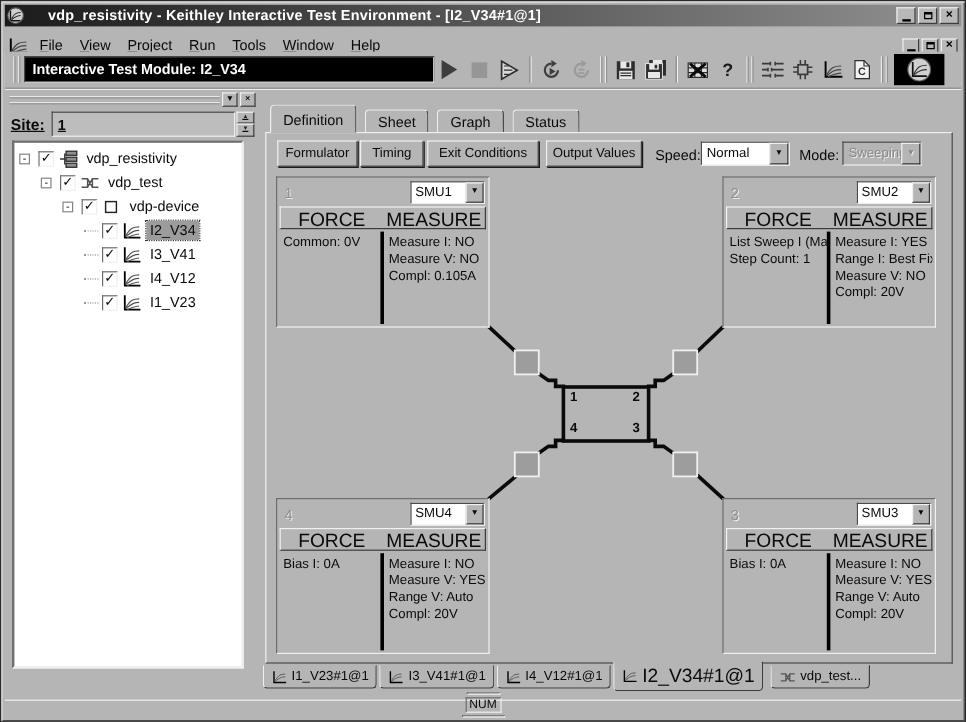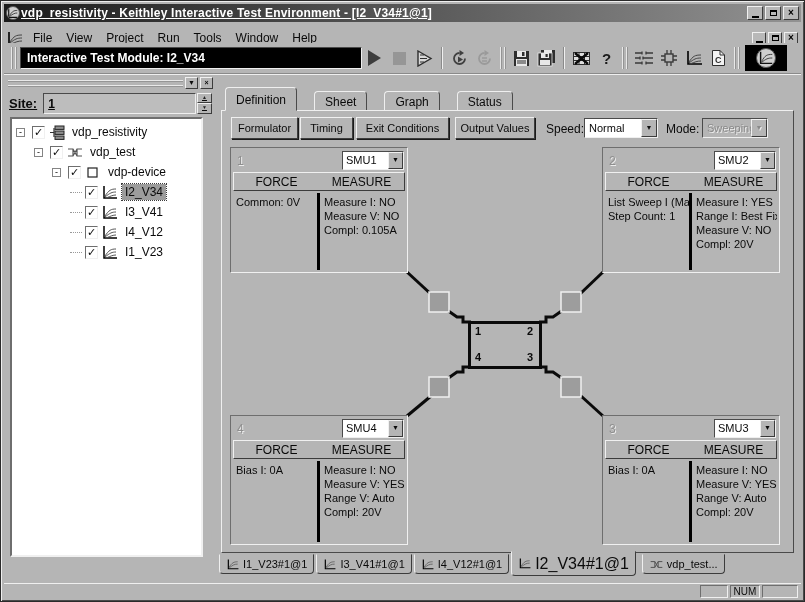--- a/index.html
+++ b/index.html
@@ -4,21 +4,21 @@
 <style>
   * { margin:0; padding:0; box-sizing:border-box; }
   html,body { width:805px; height:602px; }
   body { font-family:"Liberation Sans","DejaVu Sans",sans-serif; font-size:12px; color:#0a0a0a; background:#b5b5b5; }
   .window { position:absolute; inset:0; background:#b5b5b5;
     border:1px solid #2a2a2a; box-shadow: inset 1px 1px 0 #efefef, inset -1px -1px 0 #4a4a4a; }
 
   
   .titlebar { position:absolute; left:3px; top:3px; right:3px; height:18px;
     background:linear-gradient(90deg,#1b1b1b,#929292); display:flex; align-items:center; padding:0 2px; }
-  .titlebar .ttl { color:#fff; font-weight:bold; font-size:12px; margin-left:1px; white-space:nowrap; letter-spacing:.2px;text-decoration:underline; }
+  .titlebar .ttl { color:#fff; font-weight:bold; font-size:12px; margin-left:20px; white-space:nowrap; letter-spacing:.2px; }
   .winbtns { margin-left:auto; display:flex; gap:2px; }
   .wbtn { width:16px; height:14px; background:#b8b8b8; border:1px solid; border-color:#f0f0f0 #3c3c3c #3c3c3c #f0f0f0;
     display:flex; align-items:center; justify-content:center; font-size:10px; line-height:10px; font-weight:bold; color:#000; }
   .glyph-min { width:7px; height:2px; background:#000; margin-top:7px; }
   .glyph-rst { width:7px; height:6px; border:1px solid #000; border-top-width:2px; }
   .logo-circ { width:14px; height:14px; border-radius:50%; background:#cfcfcf; position:relative; overflow:hidden; border:1px solid #555; }
   .logo-circ svg { position:absolute; inset:0; }
 
   
   .menubar { position:absolute; left:3px; top:22px; right:3px; height:19px; background:#b5b5b5;
@@ -68,21 +68,21 @@
   .tlabel { padding:1px 3px; }
   .tlabel.sel { background:#9c9c9c; outline:1px dotted #3a3a3a; }
   .projtab { position:absolute; left:16px; bottom:2px; width:92px; height:22px; background:#b5b5b5;
     border:1px solid; border-color:#b5b5b5 #3c3c3c #3c3c3c #f0f0f0; border-radius:0 0 4px 4px;
     display:flex; align-items:center; padding:0 5px; gap:4px; }
 
   
   .main { position:absolute; left:216px; top:74px; right:3px; bottom:18px; }
   .toptabs { position:absolute; left:8px; top:12px; height:24px; display:flex; align-items:flex-end; }
   .tab { height:20px; padding:3px 10px 0; background:#b5b5b5; border:1px solid; border-color:#efefef #4a4a4a #b5b5b5 #efefef;
-    border-radius:4px 4px 0 0; margin-right:17px; position:relative; }
+    border-radius:4px 4px 0 0; margin-right:7px; position:relative; }
   .tab.active { height:24px; z-index:5; padding-top:5px; border-bottom:1px solid #b5b5b5; font-size:12px; }
   .content { position:absolute; left:4px; right:7px; top:35px; bottom:30px; background:#b5b5b5;
     border:1px solid; border-color:#efefef #4a4a4a #4a4a4a #efefef; z-index:1; }
   .cbtn { position:absolute; top:6px; height:22px; background:#b5b5b5; border:1px solid; border-color:#f0f0f0 #3c3c3c #3c3c3c #f0f0f0;
     box-shadow:1px 1px 0 #1a1a1a; font-size:11px; text-align:center; padding-top:4px; }
   .speedlbl,.modelbl { position:absolute; top:11px; font-size:12px; }
   .combo { position:absolute; top:7px; height:20px; display:flex; background:#fff;
     border:1px solid; border-color:#4a4a4a #efefef #efefef #4a4a4a; }
   .combo .ctext { flex:1; font-size:11px; padding:3px 0 0 4px; white-space:nowrap; overflow:hidden; }
   .combo .cbtnarrow { width:16px; background:#b5b5b5; border:1px solid; border-color:#f0f0f0 #3c3c3c #3c3c3c #f0f0f0;
@@ -97,35 +97,35 @@
 
   .smu { position:absolute; width:178px; background:#b5b5b5; z-index:2;
     border:1px solid; border-color:#6e6e6e #f0f0f0 #f0f0f0 #6e6e6e; padding:1px; }
   .smuhead { height:23px; display:flex; align-items:center; justify-content:space-between; padding:1px 2px; }
   .smunum { color:#8f8f8f; text-shadow:1px 1px 0 #ececec; font-size:12px; padding-left:3px; }
   .smucombo { display:flex; width:62px; height:19px; background:#fff; border:1px solid; border-color:#4a4a4a #efefef #efefef #4a4a4a; }
   .smucombo .ctext { flex:1; font-size:11px; padding:2px 0 0 3px; }
   .smucombo .cbtnarrow { width:15px; background:#b5b5b5; border:1px solid; border-color:#f0f0f0 #3c3c3c #3c3c3c #f0f0f0;
     font-size:7px; line-height:14px; text-align:center; flex:none; }
   .fmbar { height:19px; margin:0 1px; background:#b5b5b5; border:1px solid; border-color:#f0f0f0 #3c3c3c #3c3c3c #f0f0f0;
-    display:flex; font-size:12px; }
+    display:flex; font-size:16px; }
   .fmbar span { flex:1; text-align:center; padding-top:2px; }
   .smubody { position:absolute; left:2px; right:2px; top:45px; bottom:2px; display:flex; }
   .fcol { width:84px; padding:2px 2px 0 3px; font-size:11px; line-height:14px; white-space:pre; overflow:hidden; }
   .coldiv { width:3px; background:#000; flex:none; }
   .mcol { flex:1; padding:2px 0 0 4px; font-size:11px; line-height:14px; white-space:pre; overflow:hidden; }
 
   .bottomtabs { position:absolute; left:2px; bottom:4px; height:25px; display:flex; align-items:flex-start; z-index:2; }
   .btab { height:20px; margin-right:2px; background:#b5b5b5; border:1px solid; border-color:#b5b5b5 #3c3c3c #3c3c3c #efefef;
     border-radius:0 0 4px 4px; display:flex; align-items:center; gap:3px; padding:0 6px; font-size:11px; }
   .btab.active { height:25px; margin-top:-3px; z-index:4; border-top:1px solid #b5b5b5; font-size:16px; }
 
   
   .statusbar { position:absolute; left:3px; right:3px; bottom:2px; height:16px; background:#b5b5b5;
-    border-top:1px solid #efefef; display:flex; align-items:center; justify-content:flex-end; padding:1px 3px; gap:2px; }
+    border-top:1px solid #efefef; display:flex; align-items:center; justify-content:flex-end; padding:1px 3px; gap:2px;flex-direction:column; }
   .scell { height:13px; border:1px solid; border-color:#6e6e6e #f0f0f0 #f0f0f0 #6e6e6e;
     font-size:10px; text-align:center; padding-top:0px; }
   .icon-svg { display:block; }
 </style>
 </head>
 <body>
 
 <div class="window">
 
   <div class="titlebar">

